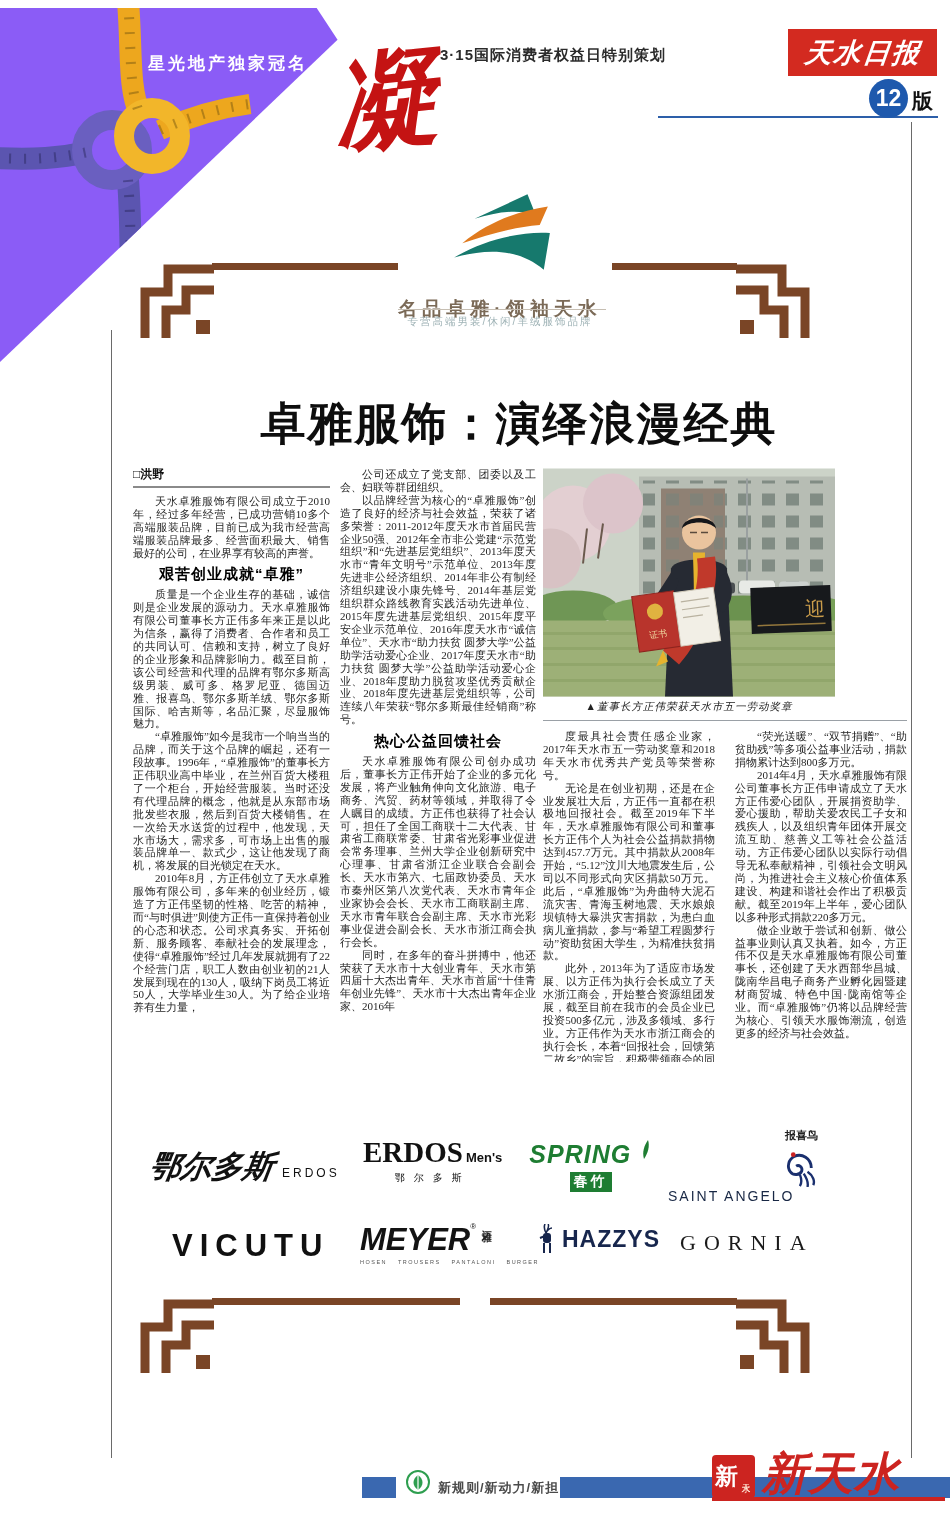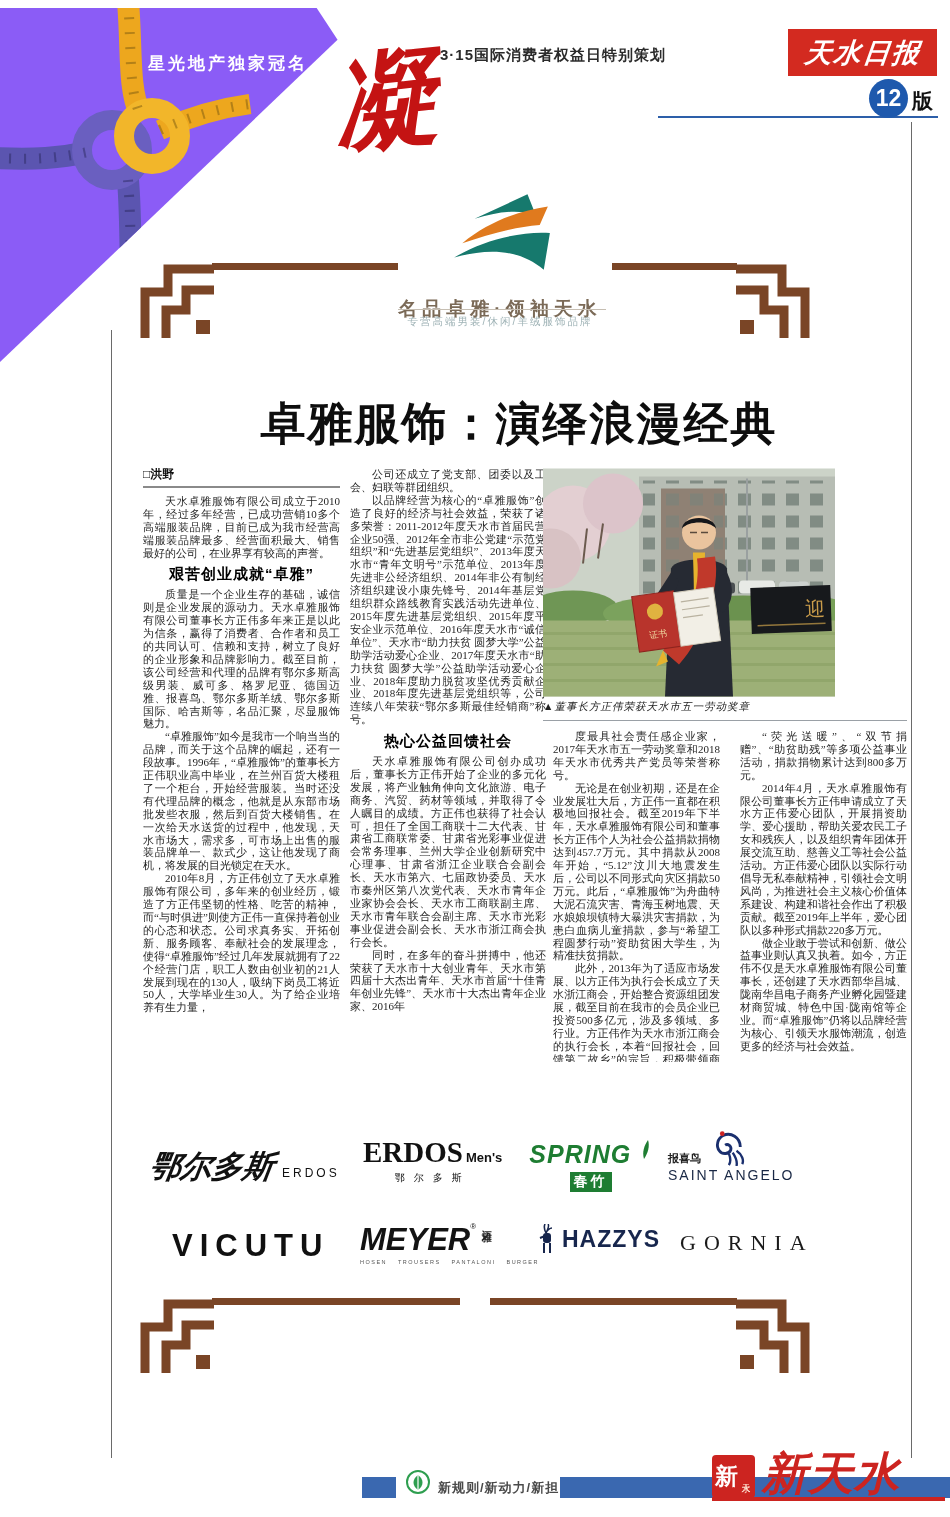--- a/index.html
+++ b/index.html
@@ -48,29 +48,29 @@
   .flipx{transform:scaleX(-1);}
 
   
   .vrule{position:absolute;width:1px;background:#6a6a6a;}
 
   
   .headline{position:absolute;left:133px;top:394px;width:772px;margin:0;text-align:center;
             font-size:45px;font-weight:900;letter-spacing:2px;color:#0d0d0d;white-space:nowrap;}
   .col{position:absolute;top:468px;height:628px;overflow:hidden;}
   .bodytext, .bodytext p{font-family:"Liberation Serif",serif;font-size:11px;line-height:12.9px;
-            text-align:justify;color:#1f1f1f;margin-left:10px;}
+            text-align:justify;color:#1f1f1f;}
   .bodytext p{margin:0;text-indent:2em;}
   .byline{font-size:12px;font-weight:bold;color:#111;padding-bottom:5px;border-bottom:2px solid #8a8a8a;
           margin-bottom:7px;font-family:"Liberation Sans",sans-serif;}
   .subhead{margin:9px 0 7px 0;text-align:center;font-size:15px;font-weight:bold;color:#000;
            letter-spacing:1px;font-family:"Liberation Sans",sans-serif;}
   .right-block{position:absolute;left:543px;top:468px;width:364px;height:628px;}
   .photo{display:block;width:292px;height:229px;}
-  .caption{width:292px;margin-top:3px;text-align:left;font-size:10.5px;font-style:italic;
+  .caption{width:292px;margin-top:3px;text-align:center;font-size:10.5px;font-style:italic;
            font-family:"Liberation Serif",serif;color:#222;letter-spacing:1px;}
   .caption-rule{width:364px;height:1px;background:#9aa0a6;margin-top:6px;}
   .subcols{display:flex;gap:20px;margin-top:9px;height:332px;overflow:hidden;}
   .subcols > div{flex:1;overflow:hidden;}
 
   
   .bcell{position:absolute;white-space:nowrap;color:#111;}
   .erdos-script{font-family:"Liberation Serif",serif;font-style:italic;font-weight:bold;
                 font-size:31px;transform:skewX(-8deg);display:inline-block;}
   .erdos-en{font-size:12px;letter-spacing:3px;margin-left:8px;}
@@ -270,21 +270,21 @@
   <div class="bcell" style="left:528px;top:1140px;text-align:center;width:125px;">
     <div>
       <span class="spring-en">SPRING</span>
       <svg width="16" height="20" viewBox="0 0 16 20" style="vertical-align:top;">
         <path d="M12 0 C8 6 6 12 8 19 C12 13 14 6 12 0 Z" fill="#1e7d32"></path>
       </svg>
     </div>
     <span class="spring-zh">春竹</span>
   </div>
   <div class="bcell" style="left:668px;top:1128px;width:150px;">
-    <div style="display:flex;align-items:flex-end;gap:6px;">
+    <div style="display:flex;align-items:flex-end;gap:6px;flex-direction:column;">
       <span class="sa-zh">报喜鸟</span>
       <svg width="40" height="38" viewBox="0 0 40 40">
         <path d="M34 20 C34 10 24 4 16 8 C10 11 8 19 12 24 C15 28 22 28 24 23 C25 19 21 16 18 18" stroke="#1a2f6e" stroke-width="3" fill="none"></path>
         <path d="M30 24 C36 28 38 34 36 38 M26 26 C30 32 31 36 30 40 M22 27 C24 32 24 36 22 39" stroke="#1a2f6e" stroke-width="2.5" fill="none"></path>
         <circle cx="15" cy="6" r="2.5" fill="#cc2222"></circle>
       </svg>
     </div>
     <div class="sa-en">SAINT ANGELO</div>
   </div>
 

